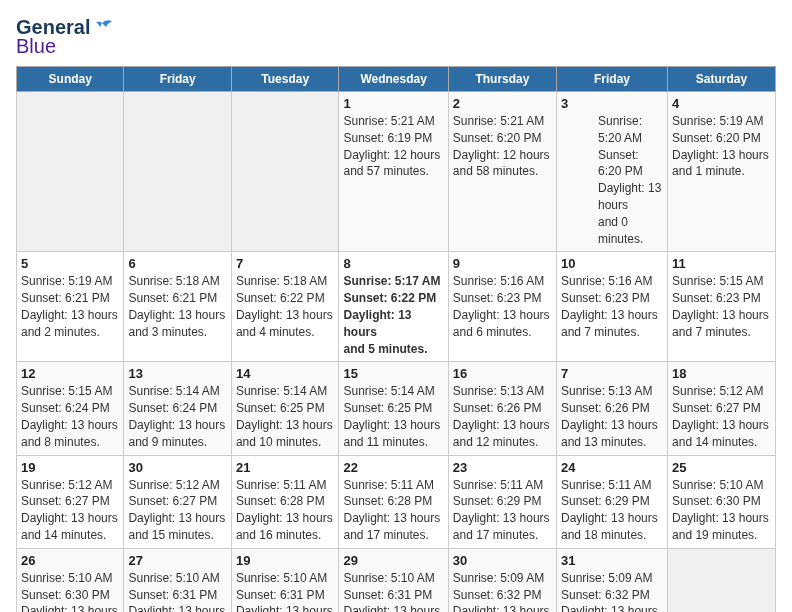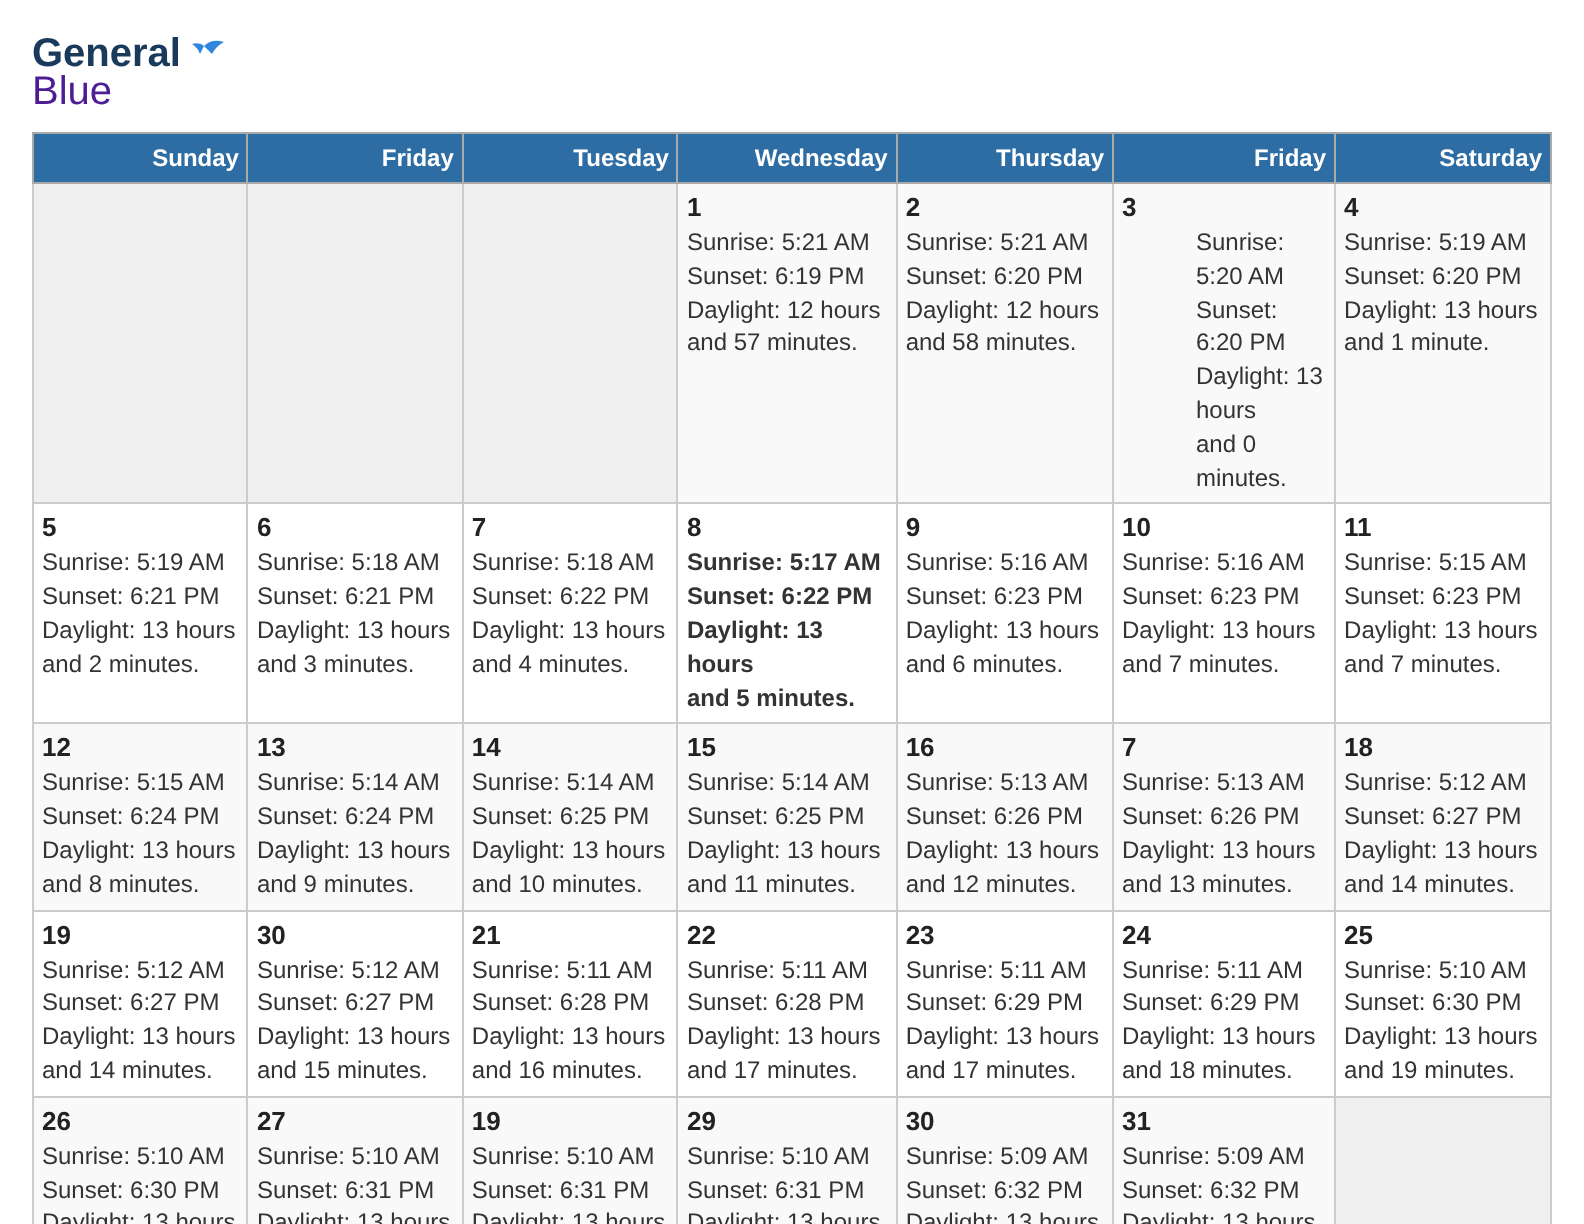--- a/index.html
+++ b/index.html
@@ -37,21 +37,21 @@
     .calendar-table {
       width: 100%;
       border-collapse: collapse;
       margin-top: 8px;
       font-size: 11px;
     }
     .calendar-table thead tr th {
       background-color: #2e6da4;
       color: #fff;
       padding: 5px 4px;
-      text-align: right;
+      text-align: center;
       font-size: 12px;
       font-weight: bold;
       border: 1px solid #aaa;
     }
     .calendar-table tbody tr td {
       vertical-align: top;
       border: 1px solid #ccc;
       padding: 4px 4px;
       width: 113px;
       min-height: 80px;

